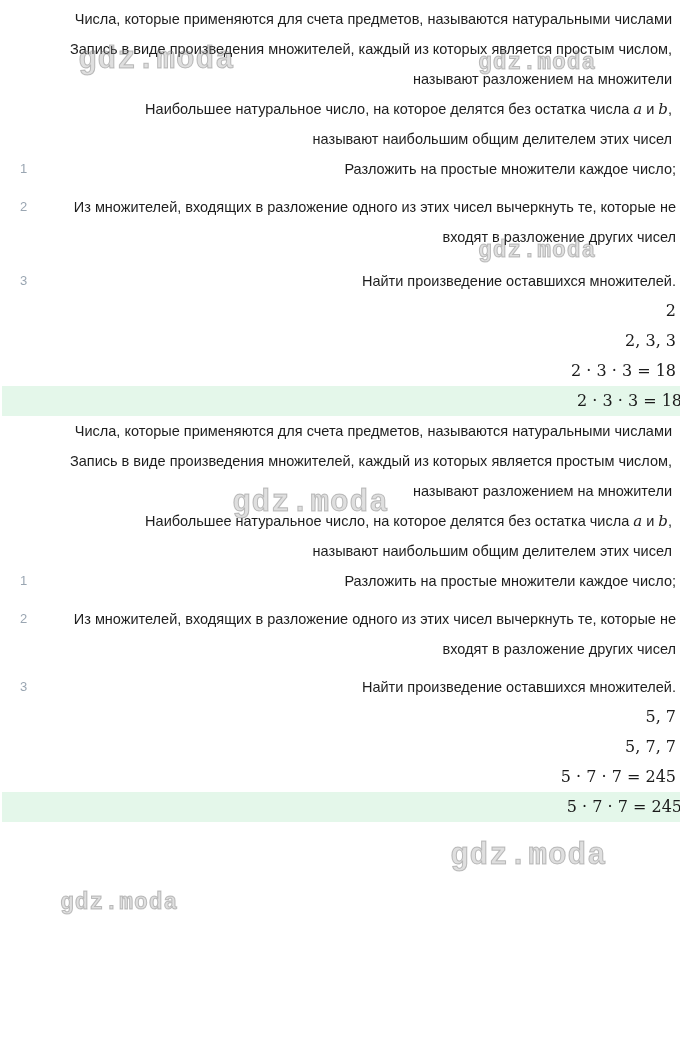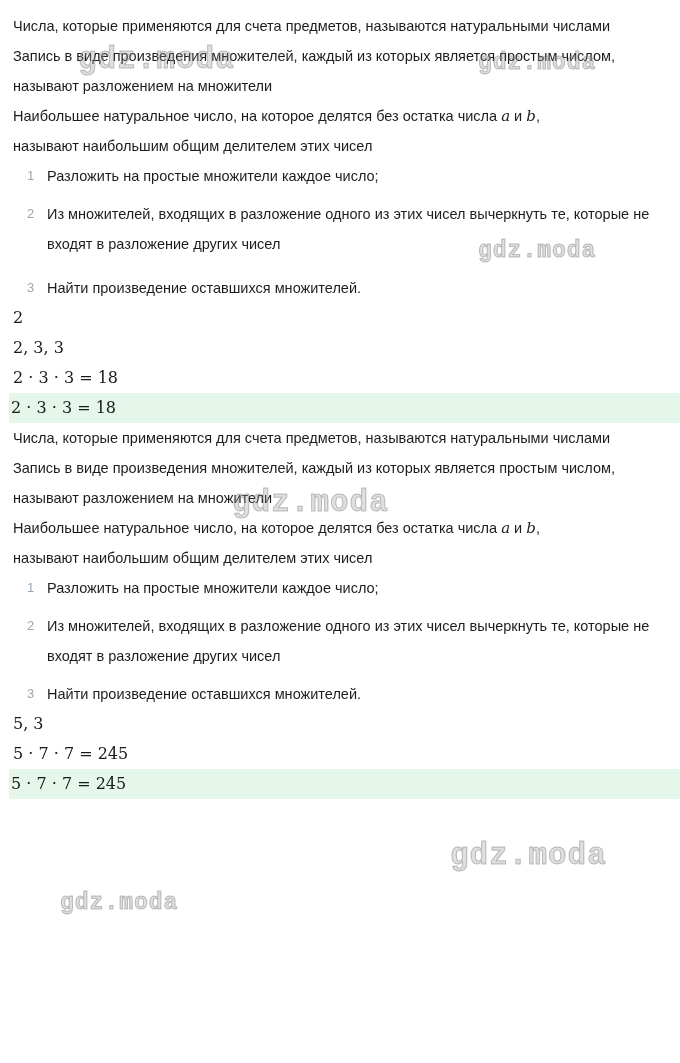--- a/index.html
+++ b/index.html
@@ -13,21 +13,22 @@
     height: 1063px;
     position: relative;
     font-family: "Liberation Sans", sans-serif;
     color: #1a1a1a;
     overflow: hidden;
   }
   .page {
     position: relative;
     width: 680px;
     height: 792px;
-    padding: 11px;
+    padding: 4px;
+    text-align: right;
   }
   .para {
     font-size: 14.5px;
     line-height: 30px;
     color: #1d1d1d;
     padding: 0 4px 0 2px;
     margin: 0;
   }
   .math {
     font-family: "DejaVu Serif", serif;
@@ -128,21 +129,22 @@
     <p class="para"><span>Наибольшее натуральное число, на которое делятся без остатка числа </span><span class="math">a</span><span> и </span><span class="math">b</span><span>,</span><br><span>называют наибольшим общим делителем этих чисел</span></p>
 
     <ol class="steps">
       <li><span class="num">1</span><span>Разложить на простые множители каждое число;</span></li>
       <div class="spacer-8"></div>
       <li><span class="num">2</span><span>Из множителей, входящих в разложение одного из этих чисел вычеркнуть те, которые не входят в разложение других чисел</span></li>
       <div class="spacer-8"></div>
       <li><span class="num">3</span><span>Найти произведение оставшихся множителей.</span></li>
     </ol>
 
-    <div class="mathline">5, 3</div>
+    <div class="mathline">5, 7</div>
+    <div class="mathline">5, 7, 7</div>
     <div class="mathline">5 · 7 · 7 = 245</div>
     <div class="answer">5 · 7 · 7 = 245</div>
   </div>
 
   <div class="wm big" style="left:78px; top:42px;">gdz.moda</div>
   <div class="wm mid" style="left:478px; top:50px;">gdz.moda</div>
   <div class="wm mid" style="left:478px; top:238px;">gdz.moda</div>
   <div class="wm big" style="left:232px; top:485px;">gdz.moda</div>
   <div class="wm big" style="left:450px; top:838px;">gdz.moda</div>
   <div class="wm mid" style="left:60px; top:890px;">gdz.moda</div>

